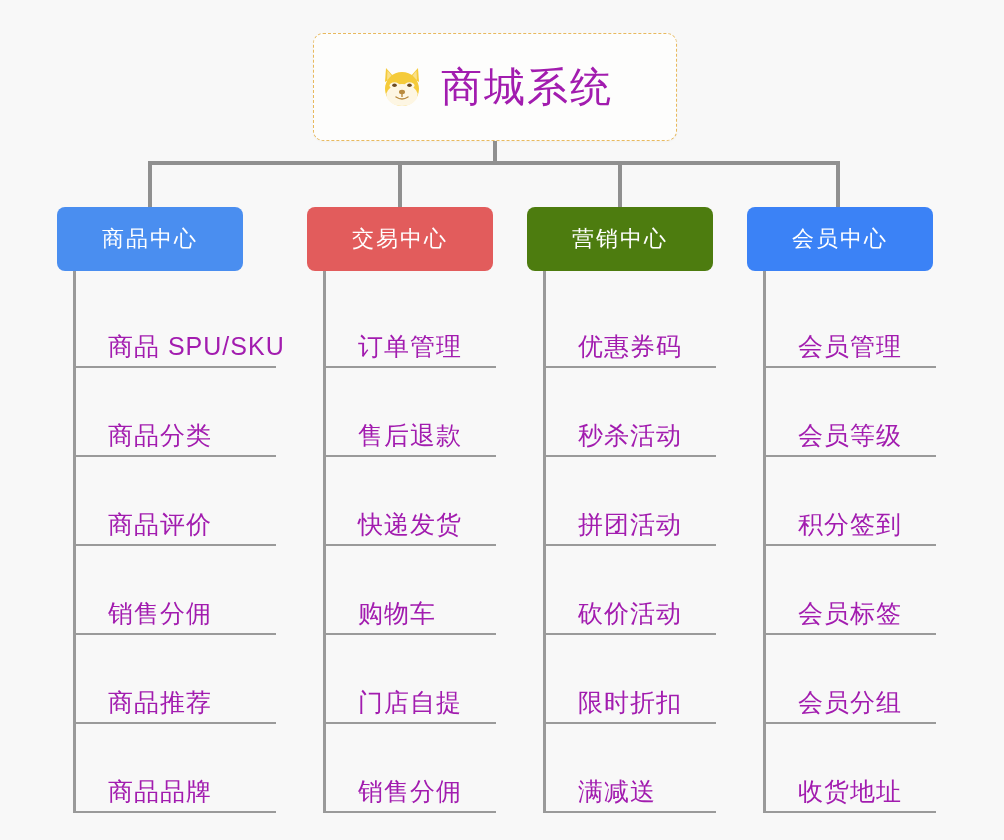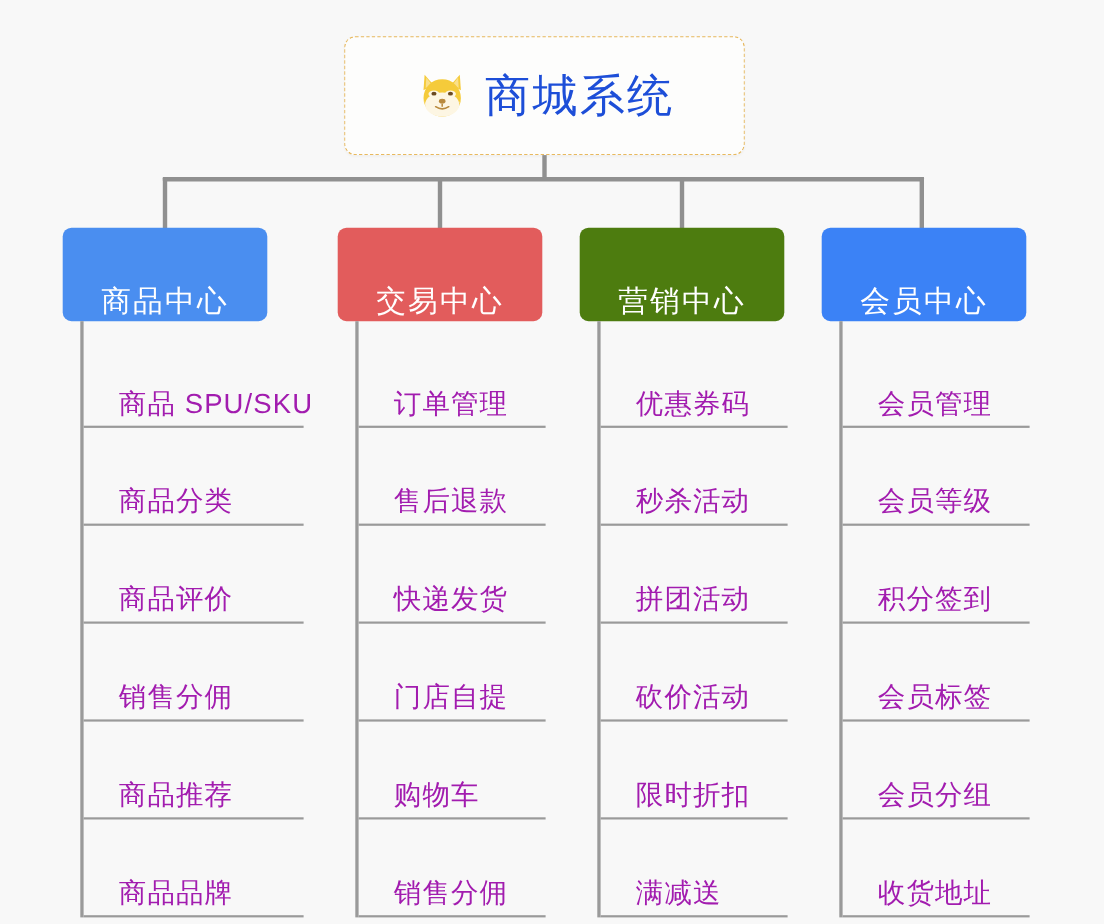--- a/index.html
+++ b/index.html
@@ -39,21 +39,21 @@
   .root-emoji {
     font-size: 44px;
     line-height: 1;
     display: block;
     width: 50px;
     height: 50px;
   }
   .root-emoji svg { display: block; }
   .root-title {
     font-size: 41px;
-    color: #1d4ed8;
+    color: #a21caf;
     letter-spacing: 2px;
     line-height: 1;
     white-space: nowrap;
   }
 
   
   .conn {
     position: absolute;
     background: #909090;
   }
@@ -75,27 +75,27 @@
     width: 4px;
     height: 47px;
   }
 
   
   .branch {
     position: absolute;
     top: 207px;
   }
   .branch-header {
-    height: 85px;
+    height: 64px;
     border-radius: 8px;
     display: flex;
-    align-items: flex-end;
+    align-items: center;
     justify-content: center;
     color: #ffffff;
-    font-size: 27px;
+    font-size: 22px;
     letter-spacing: 2px;
     box-sizing: border-box;
   }
   .branch-items {
     position: relative;
     margin-left: 16px;
     border-left: 3px solid #9a9a9a;
     padding-top: 8px;
   }
   .leaf {
@@ -200,26 +200,26 @@
       <div class="leaf">
           <span class="leaf-label">订单管理</span>
         </div>
       <div class="leaf">
           <span class="leaf-label">售后退款</span>
         </div>
       <div class="leaf">
           <span class="leaf-label">快递发货</span>
         </div>
       <div class="leaf">
+          <span class="leaf-label">购物车</span>
+        </div>
+      <div class="leaf">
           <span class="leaf-label">门店自提</span>
         </div>
       <div class="leaf">
-          <span class="leaf-label">购物车</span>
-        </div>
-      <div class="leaf">
           <span class="leaf-label">销售分佣</span>
         </div>
     </div>
   </div>
 
   <div class="branch" id="branch-2">
     <div class="branch-header">
       <span>营销中心</span>
     </div>
     <div class="branch-items">

